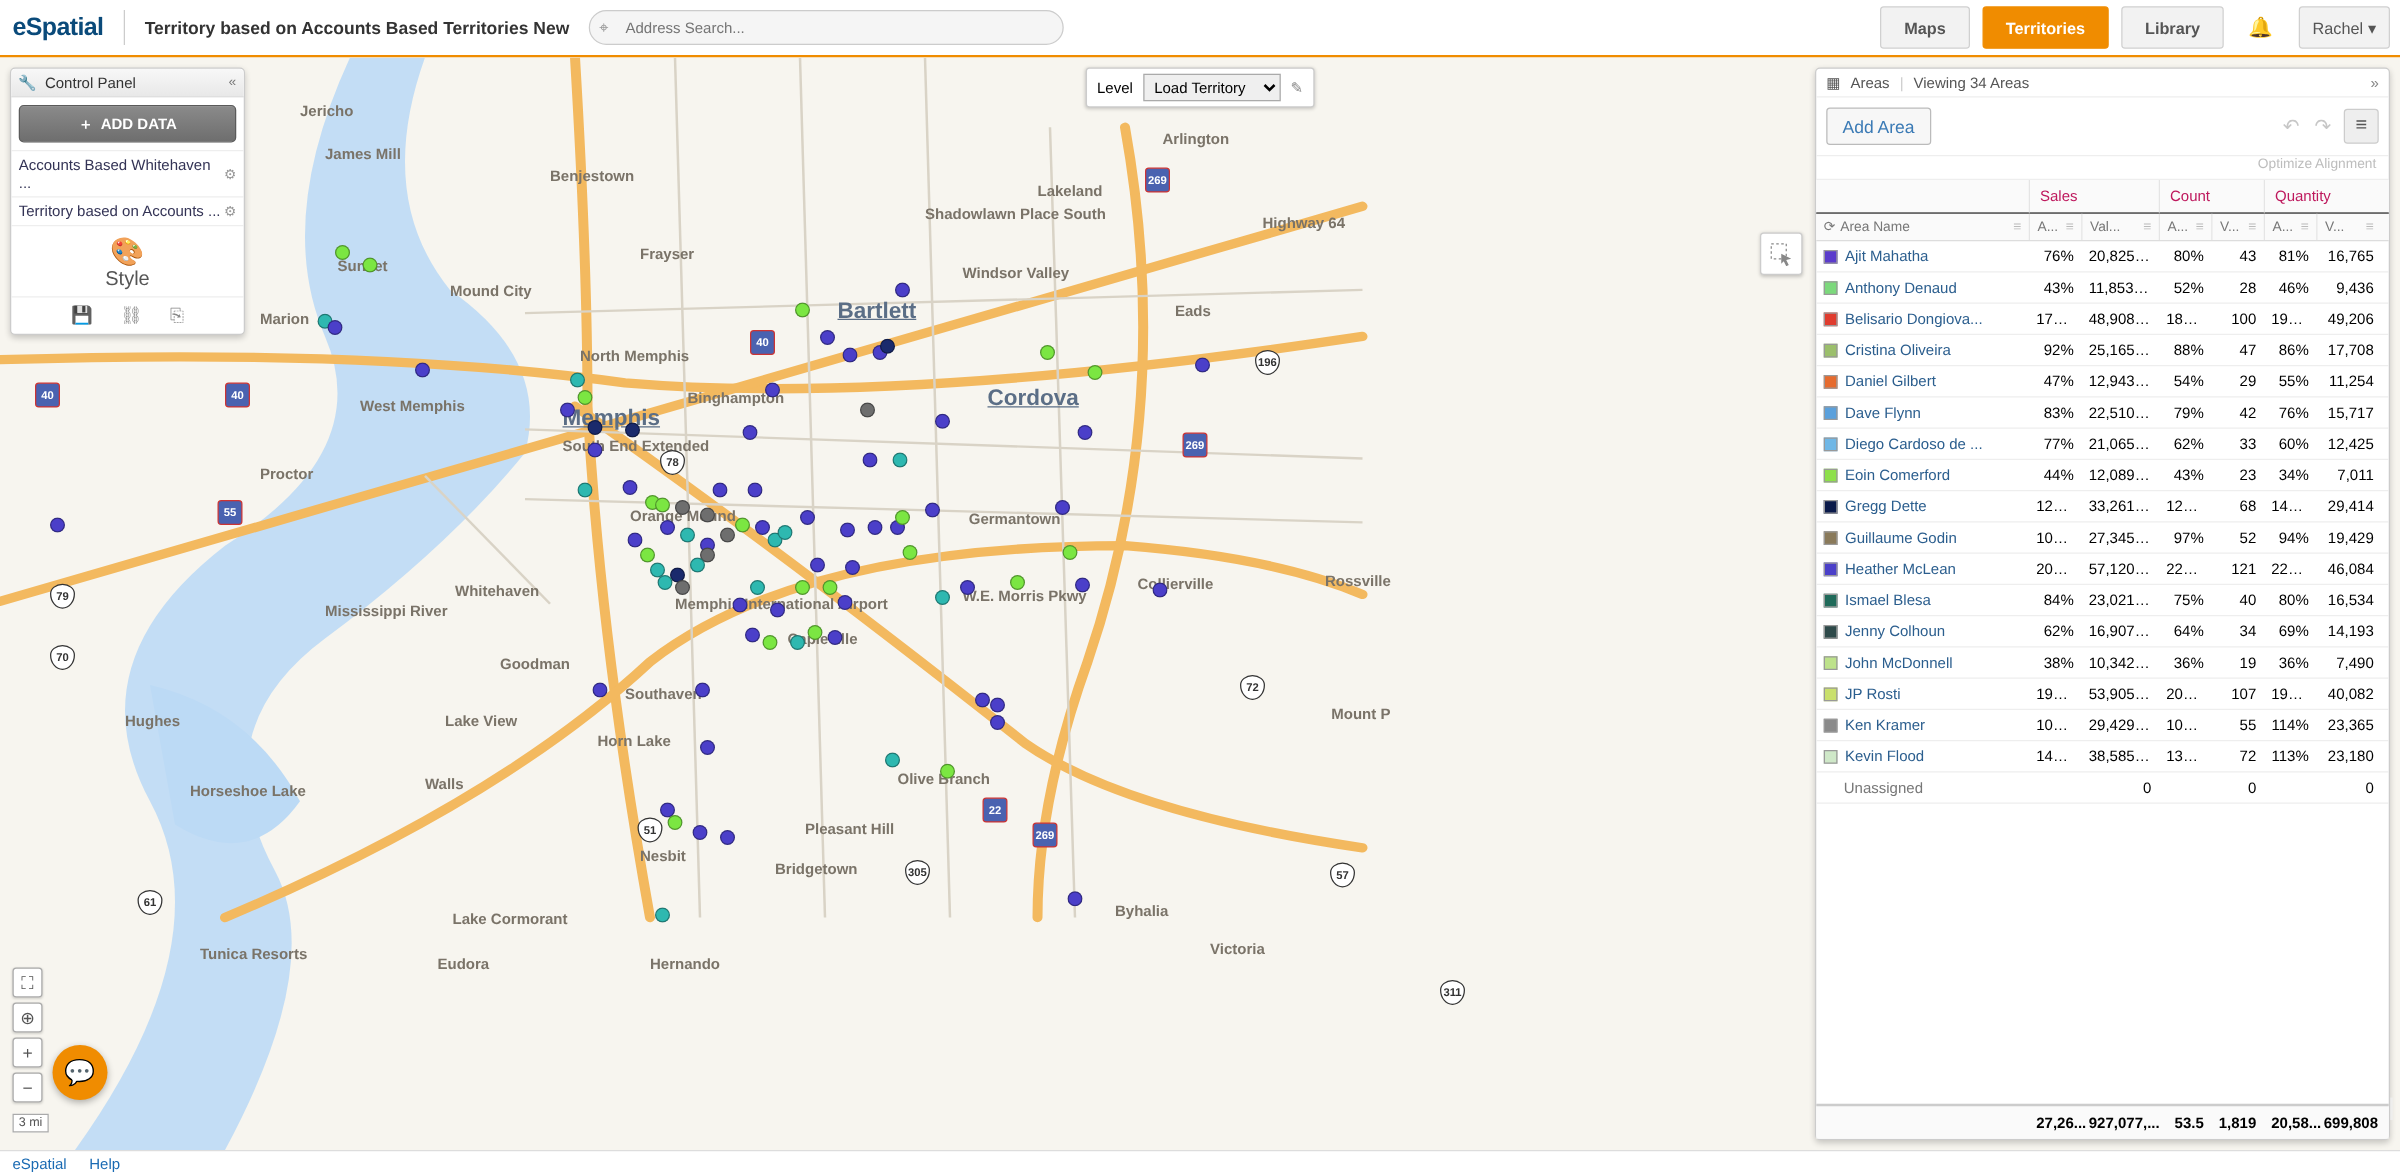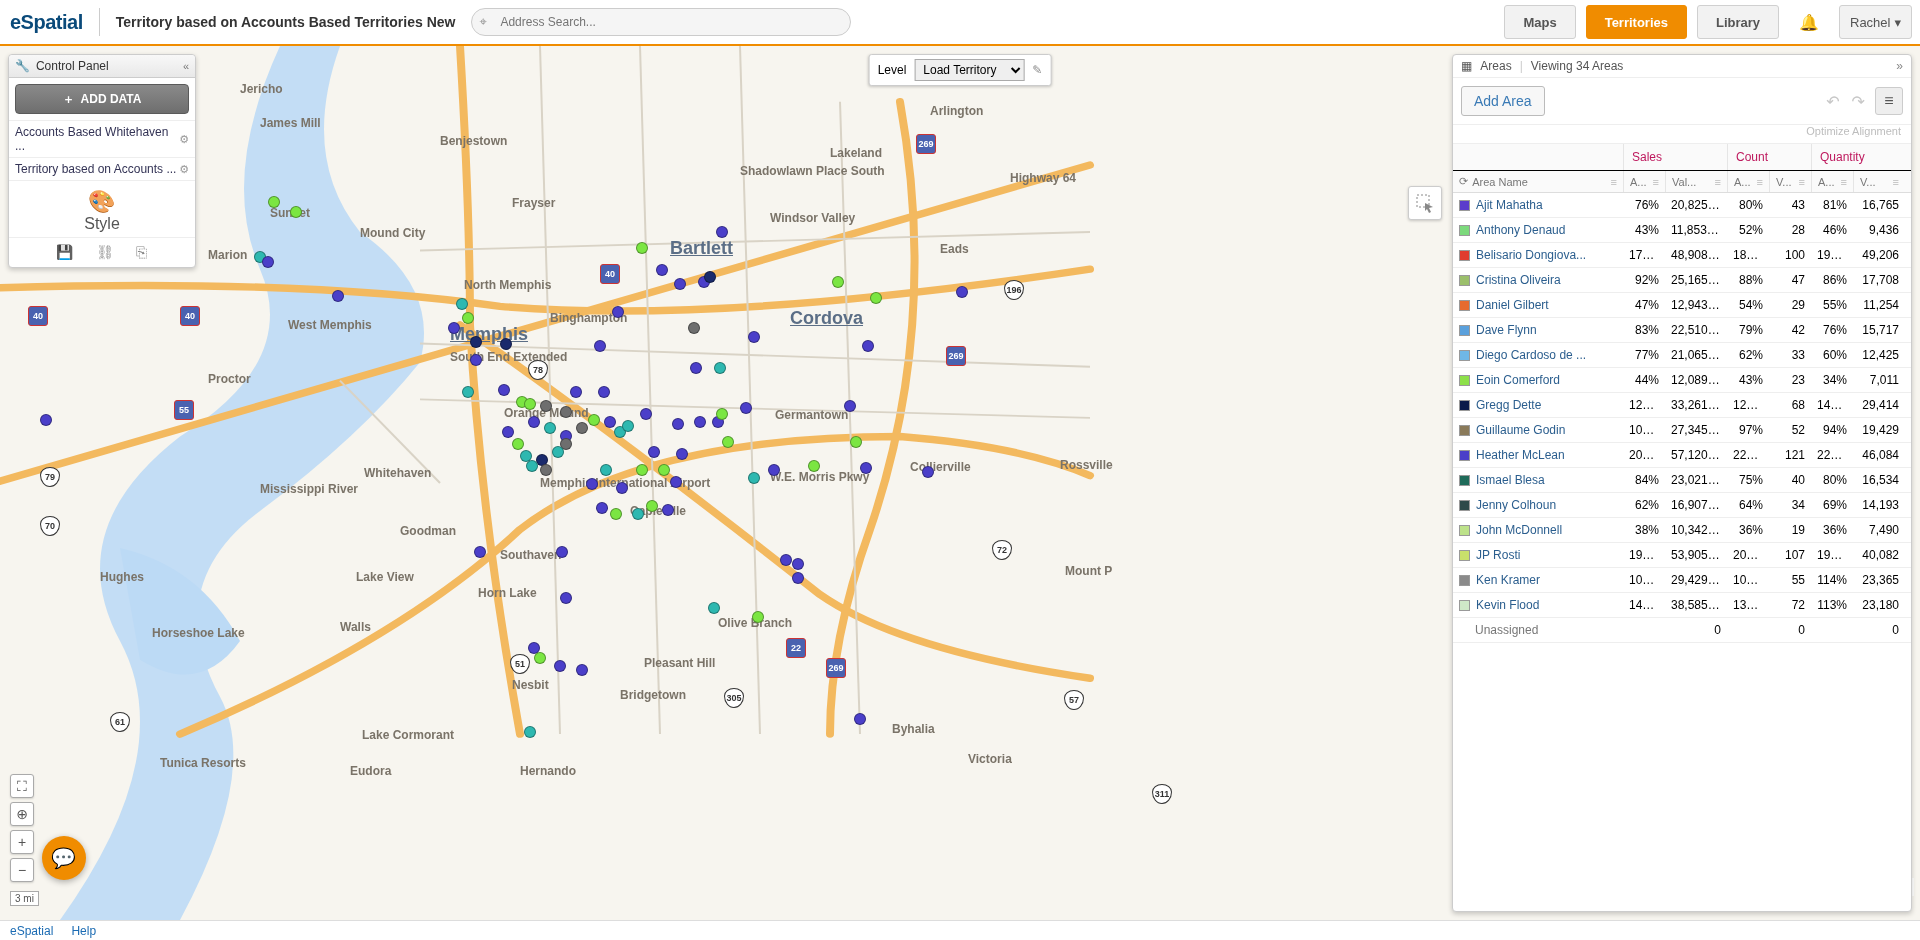--- a/index.html
+++ b/index.html
@@ -598,20 +598,29 @@
           <div class="c-name" style="padding-left:22px;">Unassigned</div>
           <div class="c-a1"></div>
           <div class="c-v1">0</div>
           <div class="c-a2"></div>
           <div class="c-v2">0</div>
           <div class="c-a3"></div>
           <div class="c-v3">0</div>
         </div>
       </div>
 
+    <div class="tfoot">
+      <div class="c-name" style="width:170px;"></div>
+      <div class="c-a1">27,26...</div>
+      <div class="c-v1">927,077,...</div>
+      <div class="c-a2">53.5</div>
+      <div class="c-v2">1,819</div>
+      <div class="c-a3">20,58...</div>
+      <div class="c-v3">699,808</div>
+    </div>
   </div>
 
   <div class="zoom-tools">
     <button>⛶</button>
     <button>⊕</button>
     <button>+</button>
     <button>−</button>
   </div>
   <div class="scale-bar">3 mi</div>
 

